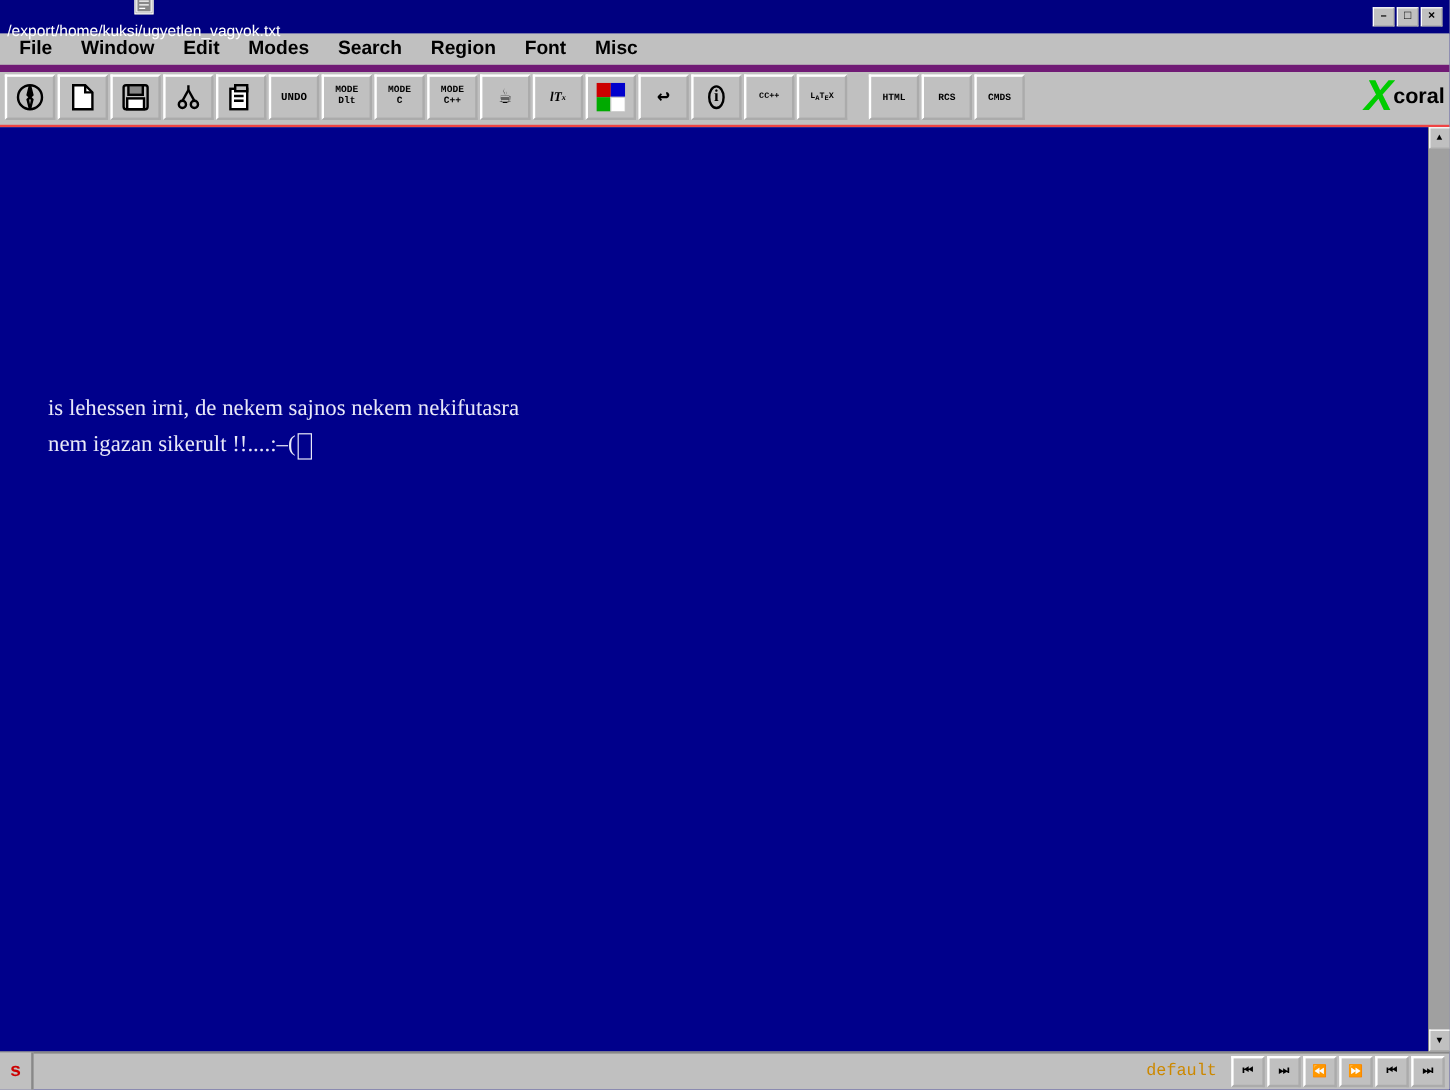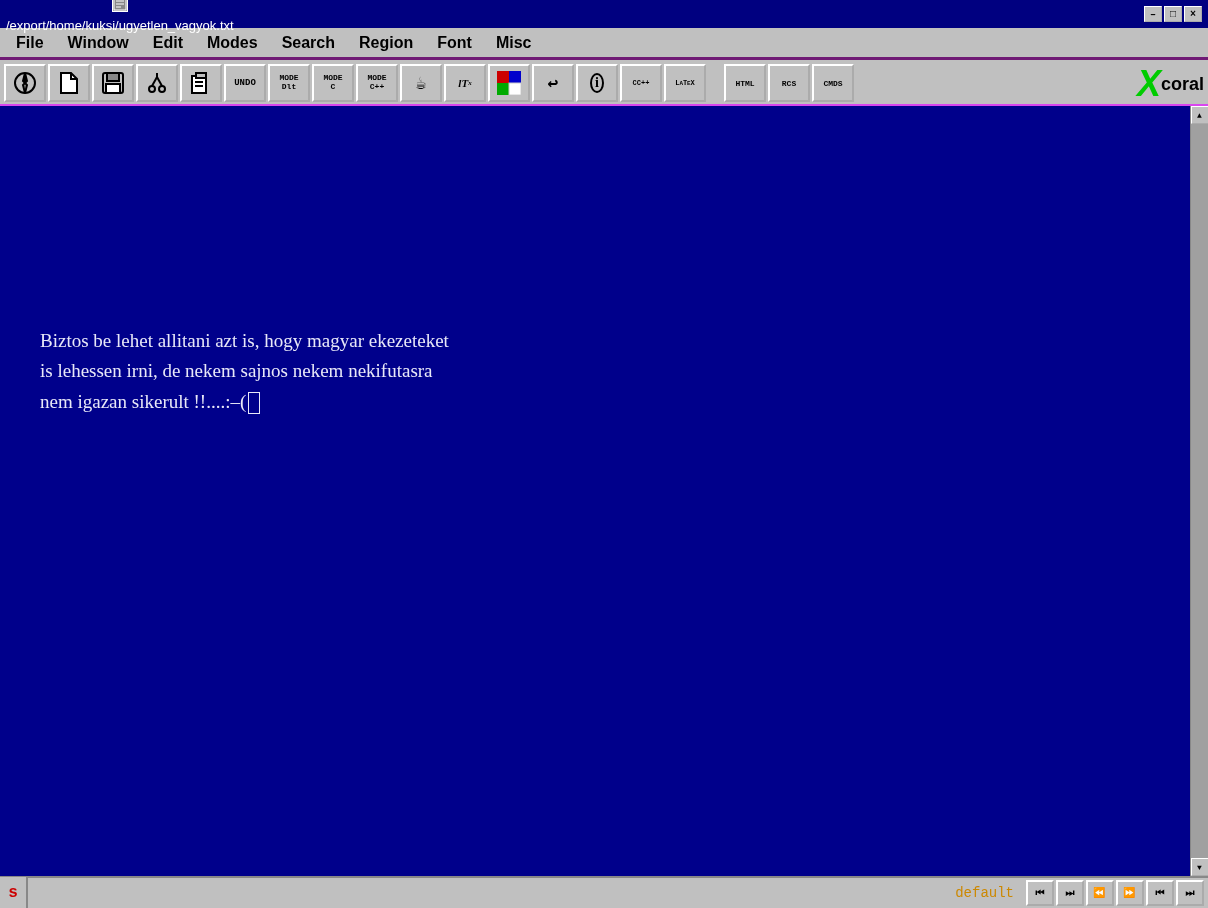--- a/index.html
+++ b/index.html
@@ -63,41 +63,41 @@
     }
 
     
     #menu-bar {
       width: 100%;
       height: 32px;
       background: #c0c0c0;
       display: flex;
       align-items: center;
       padding: 0 4px;
-      border-bottom: 3px solid #701a75;
+      border-bottom: 6px solid #701a75;
     }
     .menu-item {
       padding: 4px 12px;
       font-size: 16px;
       font-family: Arial, sans-serif;
       font-weight: bold;
       color: #000;
       cursor: pointer;
     }
 
     
     #toolbar {
       width: 100%;
       height: 46px;
       background: #c0c0c0;
       display: flex;
-      align-items: flex-end;
+      align-items: flex-start;
       padding: 2px 4px;
       gap: 2px;
-      border-bottom: 2px solid #d946ef;
+      border-bottom: 2px solid #ef4444;
     }
     .tb-btn {
       width: 42px;
       height: 38px;
       background: #c0c0c0;
       border: 2px outset #fff;
       display: flex;
       align-items: center;
       justify-content: center;
       cursor: pointer;
@@ -354,21 +354,20 @@
   <div id="xcoral-logo">
     <span id="xcoral-x" style="color:#00cc00; font-size:36px; font-weight:bold; font-family:Arial,sans-serif; font-style:italic; line-height:1;">X</span>
       <span style="font-size:18px; font-family:Arial,sans-serif; font-weight:bold;">coral</span>
   </div>
 </div>
 
 <div id="main-area">
 
   <div id="editor">
     <div id="editor-content">
-      <div>Biztos be lehet allitani azt is, hogy magyar ekezeteket</div>
       <div>is lehessen irni, de nekem sajnos nekem nekifutasra</div>
       <div>nem igazan sikerult !!....:–(<span id="cursor"></span></div>
     </div>
   </div>
 
   <div id="scrollbar">
     <div class="scroll-arrow">▲</div>
     <div class="scroll-track"></div>
     <div class="scroll-arrow">▼</div>
   </div>

